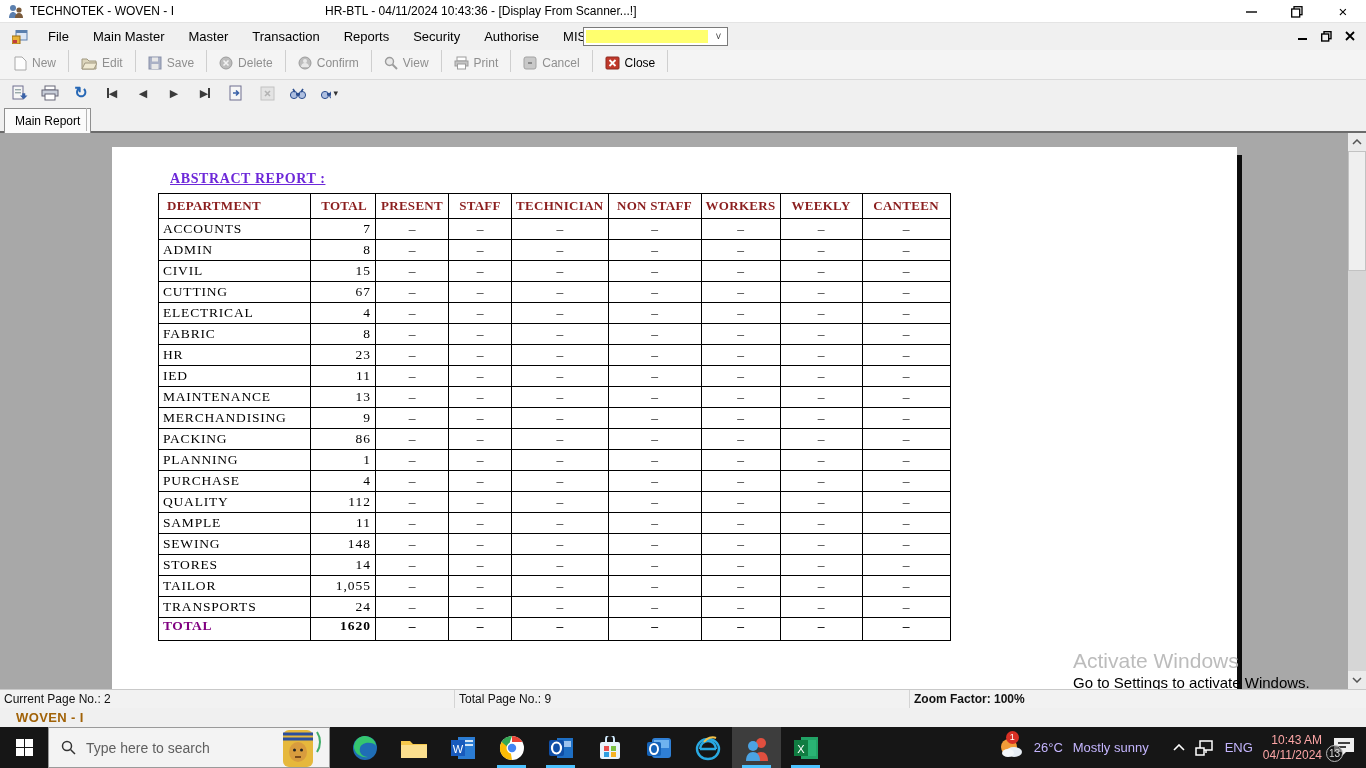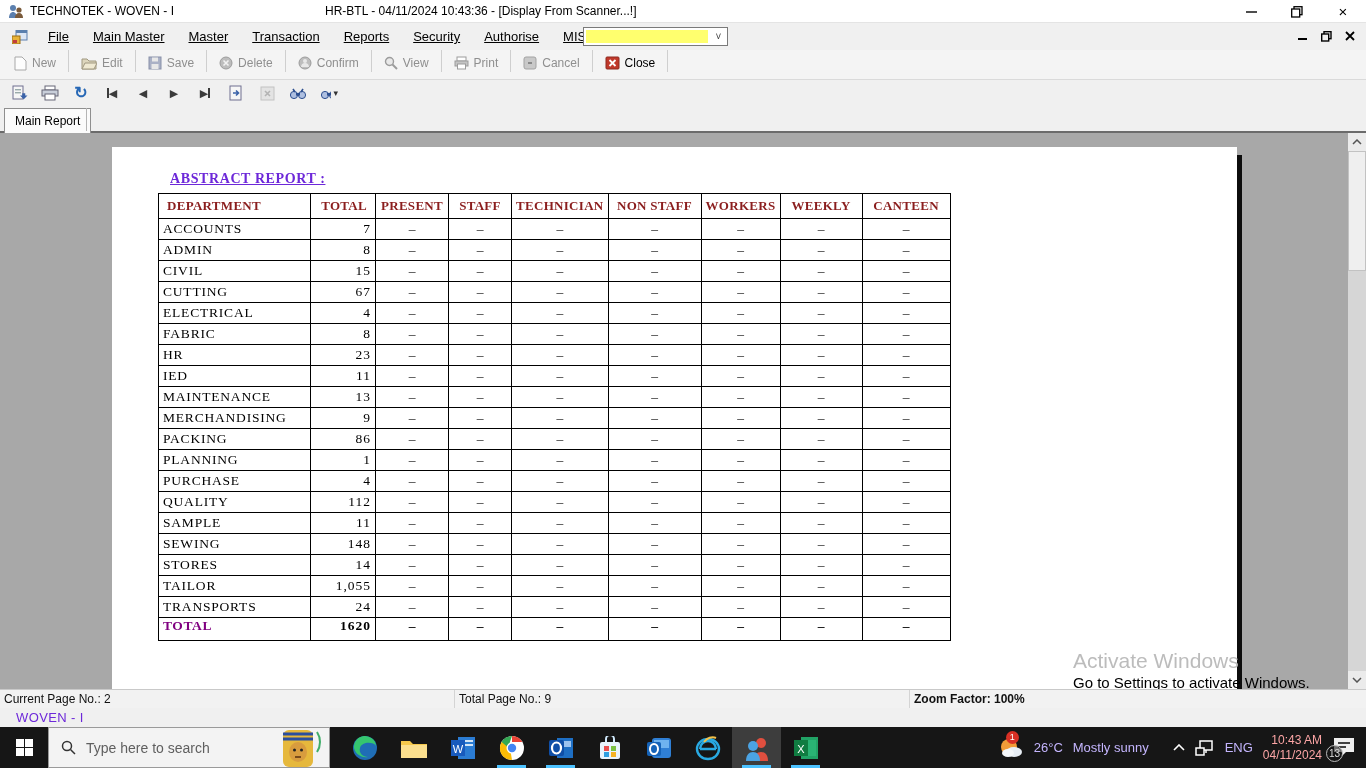--- a/index.html
+++ b/index.html
@@ -11,21 +11,21 @@
   .titlebar .app-icon { position:absolute; left:8px; top:4px; width:16px; height:15px; }
   .titlebar .t-left { position:absolute; left:30px; top:4px; font-size:12px; color:#000; }
   .titlebar .t-center { position:absolute; left:325px; top:4px; font-size:12px; color:#000; }
   .win-btns { position:absolute; right:0; top:0; height:23px; display:flex; }
   .win-btn { width:46px; height:23px; display:flex; align-items:center; justify-content:center; color:#000; }
   .win-btn.close-x { font-size:15px; }
 
   
   .menubar { position:absolute; top:23px; left:0; width:1366px; height:27px; background:#f0f0f0; display:flex; align-items:center; }
   .menubar .form-icon { margin-left:12px; width:16px; height:14px; position:relative; }
-  .menu-items { display:flex; align-items:flex-start; margin-left:8px;text-decoration:underline; }
+  .menu-items { display:flex; align-items:flex-start; margin-left:8px; }
   .menu-item { padding:4px 12px; font-size:13px; color:#000; }
   .combo { position:absolute; left:583px; top:4px; width:145px; height:19px; background:#fff; border:1px solid #7a7a7a; display:flex; }
   .combo .combo-fill { flex:1; background:#ffff6e; margin:2px; }
   .combo .combo-arrow { width:17px; display:flex; align-items:center; justify-content:center; color:#444; font-size:10px; }
   .mdi-btns { position:absolute; right:6px; top:5px; display:flex; gap:4px; }
   .mdi-btn { width:20px; height:16px; display:flex; align-items:center; justify-content:center; color:#000; }
 
   
   .toolbar { position:absolute; top:50px; left:0; width:1366px; height:30px; background:#f4f4f4; border-bottom:1px solid #dadada; display:flex; align-items:flex-start; padding-left:4px; }
   .tb-btn { display:flex; align-items:center; gap:5px; padding:0 10px; height:26px; font-size:12px; color:#8f8f8f; }
@@ -71,21 +71,21 @@
   .vscroll { position:absolute; right:0; top:0; width:18px; height:556px; background:#d6d6d6; }
   .vs-btn { position:absolute; left:0; width:18px; height:18px; background:#ebebeb; display:flex; align-items:center; justify-content:center; }
   .vs-up { top:0; } .vs-down { bottom:0; }
   .vs-thumb { position:absolute; left:0; top:18px; width:18px; height:120px; background:#efefef; border:1px solid #c2c2c2; }
 
   
   .statusbar { position:absolute; top:689px; left:0; width:1366px; height:19px; background:#f2f2f2; border-top:1px solid #c9c9c9; display:flex; }
   .sb-panel { width:455px; padding:2px 4px; font-size:12px; color:#111; border-right:1px solid #d4d4d4; }
   .sb-panel:last-child { border-right:none; width:456px;font-weight:bold; }
   .appstrip { position:absolute; top:708px; left:0; width:1366px; height:19px; background:#f0f0f0; }
-  .as-left { position:absolute; left:16px; top:2px; font-weight:normal; font-size:13px; color:#6d28d9; letter-spacing:.4px; }
+  .as-left { position:absolute; left:16px; top:2px; font-weight:bold; font-size:13px; color:#a16207; letter-spacing:.4px; }
   .as-center { position:absolute; left:0; width:1366px; text-align:center; top:2px; font-weight:bold; font-size:13px; color:#531b20;margin-top:24px; }
 
   
   .taskbar { position:absolute; top:727px; left:0; width:1366px; height:41px; background:#161616; display:flex; align-items:stretch; }
   .start-btn { width:48px; display:flex; align-items:center; justify-content:center; }
   .win-logo { display:grid; grid-template-columns:8px 8px; grid-template-rows:8px 8px; gap:1px; }
   .win-logo div { background:#fff; }
   .searchbox { width:282px; background:#f3f3f3; border:1px solid #9a9a9a; display:flex; align-items:center; position:relative; }
   .searchbox input { border:none; outline:none; background:transparent; font-size:14px; color:#444; width:170px; font-family:"Liberation Sans", sans-serif; }
   .searchbox input::placeholder { color:#5f5f5f; }

